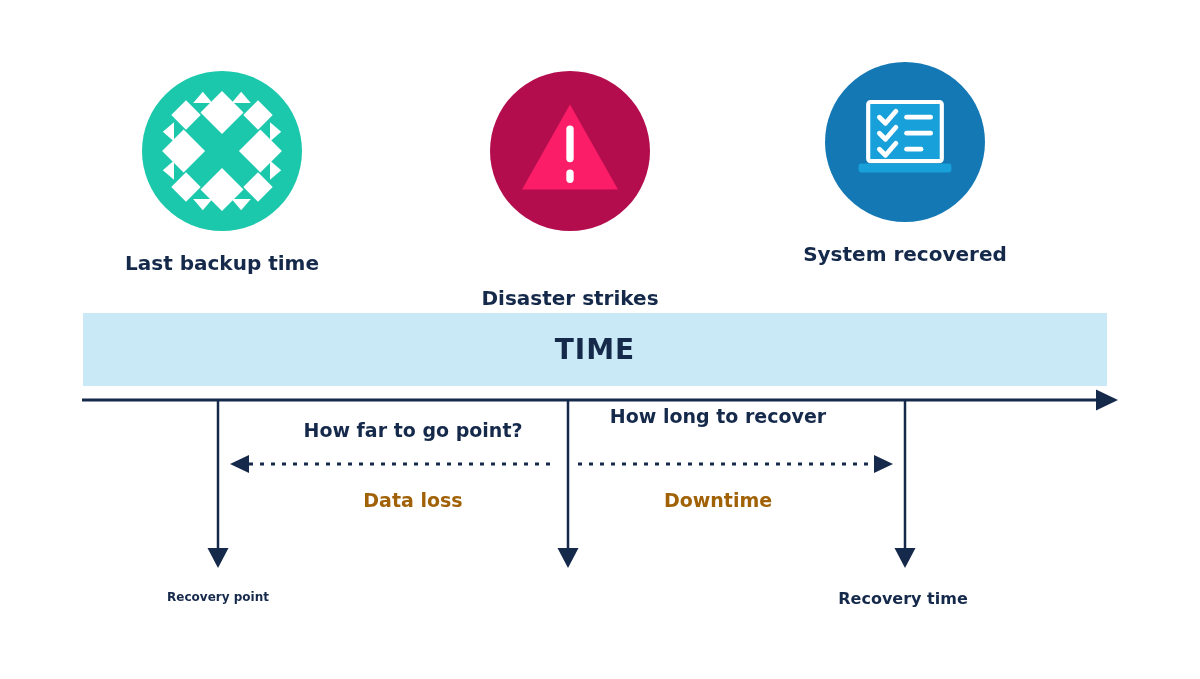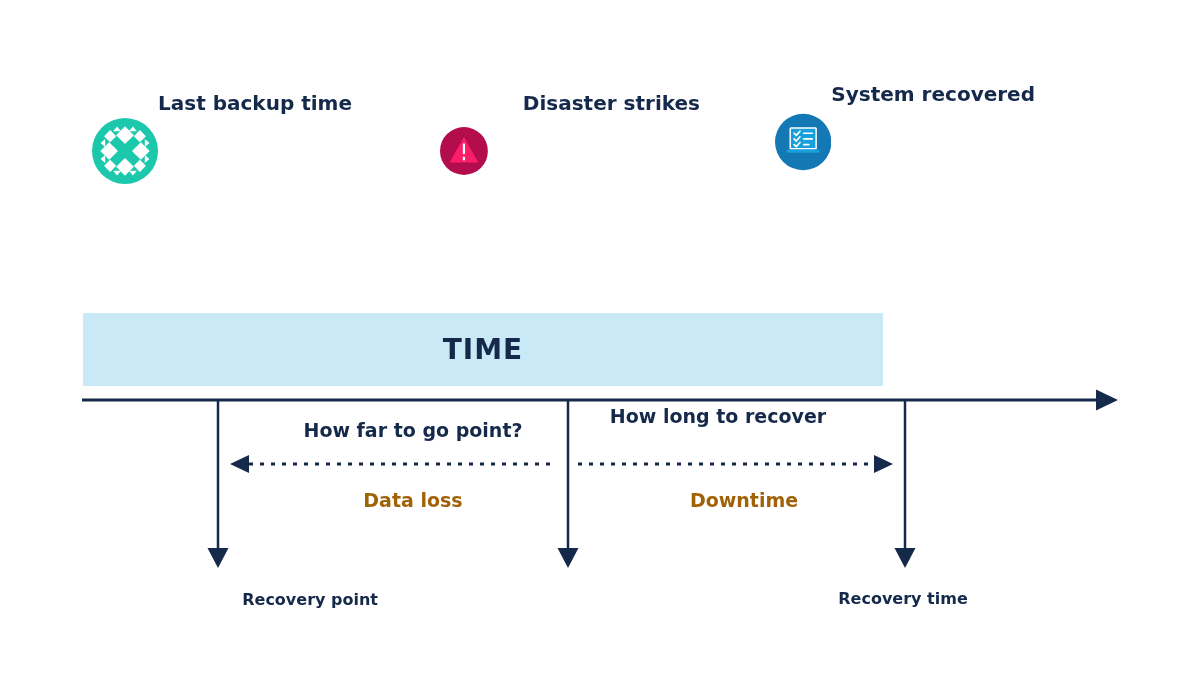--- a/index.html
+++ b/index.html
@@ -11,40 +11,41 @@
     overflow: hidden;
     font-family: "DejaVu Sans", "Liberation Sans", sans-serif;
     color: #15294b;
   }
 
   
   .milestone {
     position: absolute;
     width: 260px;
     display: flex;
-    flex-direction: row;
+    flex-direction: column;
+    align-items: center;
   }
   .milestone svg.badge { width: 160px; height: 160px; display: block; }
   .milestone .m-label {
     margin-top: 20px;
     font-size: 20px;
     font-weight: bold;
     color: #15294b;
     text-align: center;
     white-space: nowrap;
   }
   #milestone-1 { left: 92px;  top: 71px; }
   #milestone-2 { left: 440px; top: 71px; gap: 35px; }
   #milestone-3 { left: 775px; top: 62px; }
 
   
   .time-band {
     position: absolute;
     left: 83px; top: 313px;
-    width: 800px; height: 73px;
+    width: 1024px; height: 73px;
     background: #c9e9f6;
     display: flex; align-items: center; justify-content: center;
   }
   .time-band .band-label {
     font-size: 28px;
     font-weight: bold;
     letter-spacing: 1px;
     color: #15294b;
   }
 
@@ -58,22 +59,22 @@
     text-align: center;
     font-size: 19px;
     font-weight: bold;
     color: #15294b;
     white-space: nowrap;
   }
   .pink { color: #a16207; }
   #question-left  { left: 253px; top: 419px; }
   #question-right { left: 558px; top: 405px; }
   #consequence-left  { left: 253px; top: 489px; }
-  #consequence-right { left: 584px; top: 489px; }
-  #marker-label-left  { left: 58px;  top: 590px; font-size: 16px; text-align: right; }
+  #consequence-right { left: 558px; top: 489px; }
+  #marker-label-left  { left: 58px;  top: 590px; font-size: 12px; }
   #marker-label-right { left: 743px; top: 589px; font-size: 16px; }
 </style>
 </head>
 <body>
 
 <div id="canvas">
 
   <div class="milestone" id="milestone-1">
     <svg class="badge" viewBox="0 0 100 100">
       <circle cx="50" cy="50" r="50" fill="#1cc8ac"></circle>

